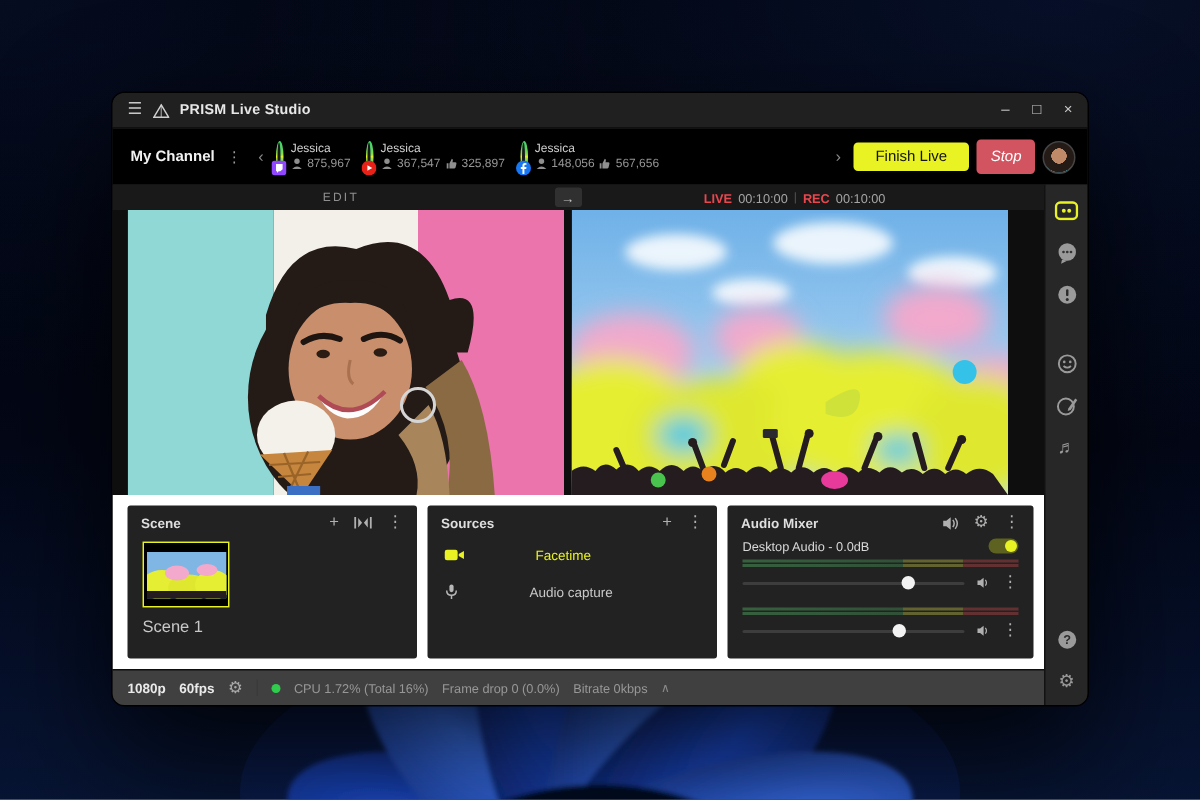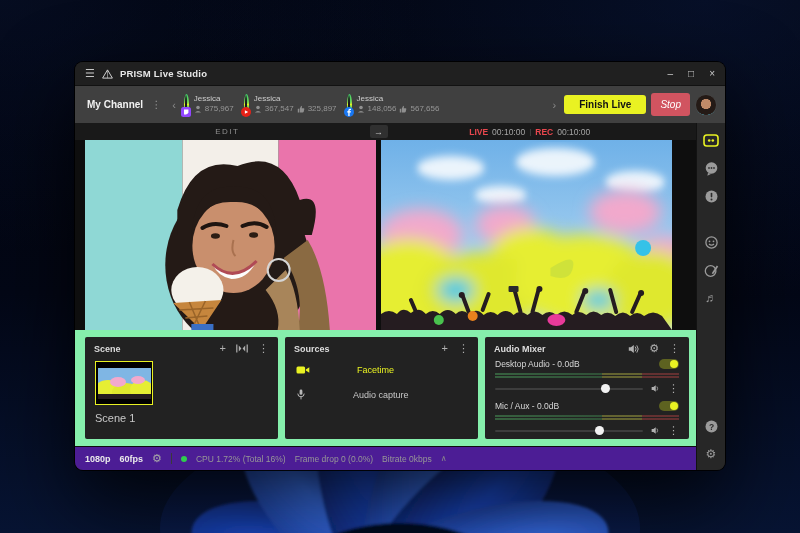--- a/index.html
+++ b/index.html
@@ -19,38 +19,38 @@
     box-shadow:0 30px 80px rgba(0,0,0,.8), 0 0 0 1px rgba(0,0,0,.9);
     display:flex; flex-direction:column;
   }
   
   .titlebar { height:23px; flex:0 0 23px; background:#202020; display:flex; align-items:center; padding:0 10px; gap:7px; }
   .hamburger { color:#c8c8c8; font-size:11px; line-height:1; }
   .app-title { color:#e8e8e8; font-size:9.5px; font-weight:bold; letter-spacing:.2px; }
   .win-controls { margin-left:auto; display:flex; gap:15px; color:#c9c9c9; font-size:10px; }
   .win-controls span { cursor:default; }
   
-  .channelbar { height:38px; flex:0 0 38px; background:#404040; border-top:1px solid #121212; display:flex; align-items:center; padding:0 8px 0 6px; gap:5px; }
+  .channelbar { height:38px; flex:0 0 38px; background:#000000; border-top:1px solid #121212; display:flex; align-items:center; padding:0 8px 0 6px; gap:5px; }
   .my-channel { color:#f2f2f2; font-weight:bold; font-size:10px; padding-left:6px; white-space:nowrap; }
   .kebab { color:#9a9a9a; font-size:10px; padding:0 3px; }
   .chev { color:#8a8a8a; font-size:11px; padding:0 3px; }
   .chips { display:flex; align-items:center; gap:10px; flex:1; min-width:0; }
   .chip { display:flex; align-items:center; gap:5px; }
   .avatar-ring { padding:1.5px; border-radius:50%; background:conic-gradient(#43d06a,#e9f222,#43d06a,#e9f222,#43d06a); position:relative; flex:0 0 auto; }
   .avatar { width:21px; height:21px; border-radius:50%; border:1px solid #1a1a1a; }
   .av1 { background:radial-gradient(circle at 50% 42%, #c89070 0 36%, #2a1d18 37% 74%, #8ac6c2 75%); }
   .av2 { background:radial-gradient(circle at 52% 55%, #c09078 0 34%, #ddd5cc 35% 78%, #b8b2aa 79%); }
   .av3 { background:linear-gradient(125deg, #35c8e8 0 42%, #f080b8 42% 68%, #e8e05a 68%); }
   .av-user { width:22px; height:22px; border-radius:50%; background:radial-gradient(circle at 50% 45%, #c08a68 0 34%, #241a16 35% 72%, #3bbcd8 73%); border:1px solid #444; }
   .badge { position:absolute; right:-2px; bottom:-2px; width:10px; height:10px; }
   .chip-info { display:flex; flex-direction:column; gap:1px; min-width:0; }
   .chip-name { color:#cfcfcf; font-size:8px; line-height:1.1; }
   .chip-stats { display:flex; align-items:center; gap:3px; color:#969696; font-size:8px; line-height:1.1; white-space:nowrap; }
   .stat-num { color:#969696; }
-  .finish-btn { background:var(--accent,#e9f222); color:#141414; font-weight:bold; font-size:10px; padding:4px 15px; border-radius:3px; border:none; white-space:nowrap; }
+  .finish-btn { background:var(--accent,#e9f222); color:#141414; font-weight:normal; font-size:10px; padding:4px 15px; border-radius:3px; border:none; white-space:nowrap; }
   .stop-btn { background:var(--stop-red,#d15460); color:#fff; font-size:10px; padding:6px 9px; border-radius:3px; border:none;font-style:italic; }
   
   .app-body { flex:1; display:flex; min-height:0; }
   .main { flex:1; display:flex; flex-direction:column; min-width:0; background:#141414; }
   .sidebar { width:29px; flex:0 0 29px; background:#272727; border-left:1px solid #121212; display:flex; flex-direction:column; align-items:center; padding:9px 0 8px; gap:12px; }
   .side-icon { width:16px; height:16px; display:flex; align-items:center; justify-content:center; color:#9a9a9a; font-size:12px; }
   .side-gap { height:6px; }
   .side-bottom { margin-top:auto; display:flex; flex-direction:column; gap:12px; align-items:center; }
   
   .previewbar { height:17px; flex:0 0 17px; background:#191919; display:flex; align-items:center; padding:0 24px 0 10px; font-size:8.5px; }
@@ -58,21 +58,21 @@
   .edit-label { color:#8f8f8f; letter-spacing:1.5px; font-size:8px; }
   .arrow-btn { width:18px; height:13px; background:#303030; border-radius:2px; color:#c2c2c2; font-size:9px; display:flex; align-items:center; justify-content:center; border:none; }
   .live-label, .rec-label { color:var(--live-red,#e8474e); font-weight:bold; font-size:8.5px; }
   .timer { color:#a5a5a5; font-size:8.5px; }
   .pb-div { color:#555; font-size:8px; }
   
   .previews { height:190px; flex:0 0 190px; display:flex; gap:5px; padding:0 24px 0 10px; background:#0e0e0e; }
   .preview { flex:1; overflow:hidden; background:#000; }
   .preview svg { width:100%; height:100%; display:block; }
   
-  .panels { flex:1; display:flex; gap:7px; padding:7px 7px 7px 10px; background:#86efac; min-height:0; }
+  .panels { flex:1; display:flex; gap:7px; padding:7px 7px 7px 10px; background:#ffffff; min-height:0; }
   .panel { background:#222; border-radius:2px; display:flex; flex-direction:column; min-width:0; }
   .panel-scene { flex:0 0 193px; }
   .panel-sources { flex:0 0 193px; }
   .panel-mixer { flex:1; }
   .panel-header { display:flex; align-items:center; gap:10px; padding:6px 9px 4px; }
   .panel-title { font-size:9px; font-weight:bold; color:#dedede; margin-right:auto; }
   .ph-icon { color:#b0b0b0; font-size:11px; line-height:1; display:flex; align-items:center; }
   .scene-body { padding:3px 10px; }
   .scene-thumb { width:58px; height:44px; border:1.5px solid var(--accent,#e9f222); background:#000; display:flex; align-items:center; justify-content:center; }
   .scene-thumb svg { width:53px; height:31px; display:block; }
@@ -86,21 +86,21 @@
   .mix-row1 { display:flex; align-items:center;justify-content:center; }
   .mix-label { font-size:8.5px; color:#d8d8d8; flex:1; }
   .toggle { width:20px; height:10px; border-radius:5px; background:#5d6220; position:relative; }
   .toggle .knob { position:absolute; right:1px; top:1px; width:8px; height:8px; border-radius:50%; background:var(--accent,#e9f222); }
   .meter { margin:4px 0 5px; display:flex; flex-direction:column; gap:1px; }
   .meter-bar { height:2px; background:linear-gradient(90deg,#3a6b44 0%,#33593b 58%,#6e6e33 58%,#6e6e33 80%,#6e3333 80%,#6e3333 100%); opacity:.85; }
   .mix-row2 { display:flex; align-items:center; gap:8px; }
   .slider { flex:1; height:2px; background:#3d3d3d; position:relative; border-radius:1px; }
   .slider-knob { position:absolute; top:-3.5px; width:9px; height:9px; border-radius:50%; background:#f2f2f2; }
   
-  .statusbar { height:24px; flex:0 0 24px; background:#4c1d95; border-top:1px solid #0e0e0e; display:flex; align-items:center; gap:9px; padding:0 10px; font-size:8.5px; color:#979797; }
+  .statusbar { height:24px; flex:0 0 24px; background:#404040; border-top:1px solid #0e0e0e; display:flex; align-items:center; gap:9px; padding:0 10px; font-size:8.5px; color:#979797; }
   .sb-strong { color:#eaeaea; font-weight:bold; font-size:9px; }
   .sb-gear { color:#a8a8a8; font-size:11px; }
   .sb-div { width:1px; height:11px; background:#3a3a3a; }
   .dot { width:6px; height:6px; border-radius:50%; background:var(--status-green,#2fcc4e); }
   .sb-chevron { color:#8a8a8a; font-size:8px; }
   svg { display:block; }
 </style>
 </head>
 <body>
 
@@ -440,26 +440,20 @@
                   <svg width="9" height="9" viewBox="0 0 11 10">
                     <path d="M0.8 3.2 H2.9 L5.8 0.9 V9.1 L2.9 6.8 H0.8 Z" fill="#b0b0b0"></path>
                     <path d="M7.2 2.6 q1.8 2.3 0 4.8" stroke="#b0b0b0" stroke-width="1" fill="none"></path>
                   </svg>
                 </span>
                 <span class="ph-icon">⋮</span>
               </div>
             </div>
 
             <div class="mix-ch">
-              <div class="mix-row1">
-                <span class="mix-label">Mic / Aux - 0.0dB</span>
-                <span class="toggle">
-                    <span class="knob"></span>
-                  </span>
-              </div>
               <div class="meter">
                 <div class="meter-bar"></div>
                   <div class="meter-bar"></div>
               </div>
               <div class="mix-row2">
                 <div class="slider">
                   <span class="slider-knob" style="left: calc(70% - 4px);"></span>
                 </div>
                 <span class="ph-icon">
                   <svg width="9" height="9" viewBox="0 0 11 10">

